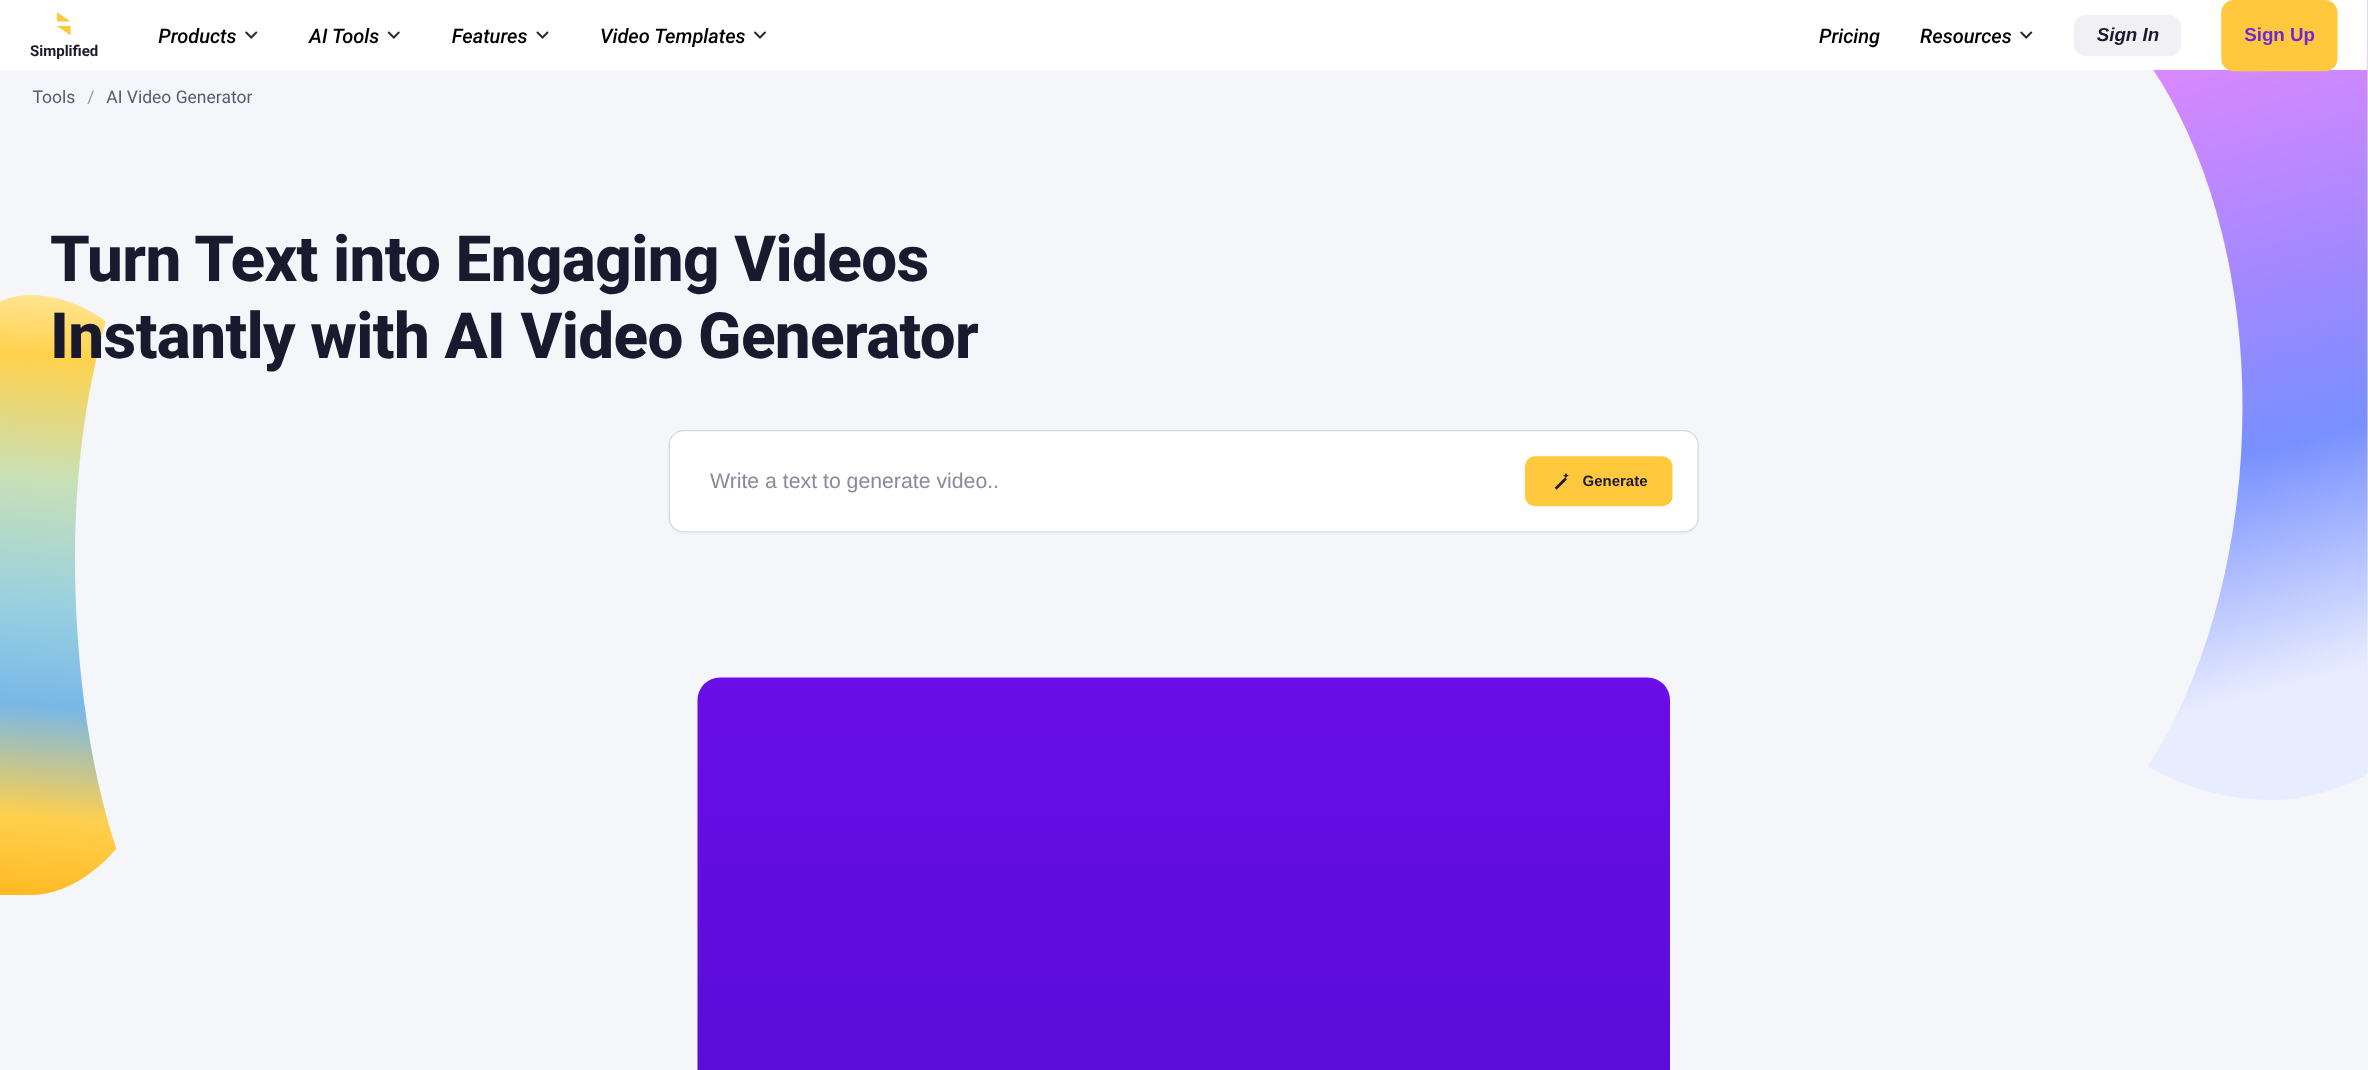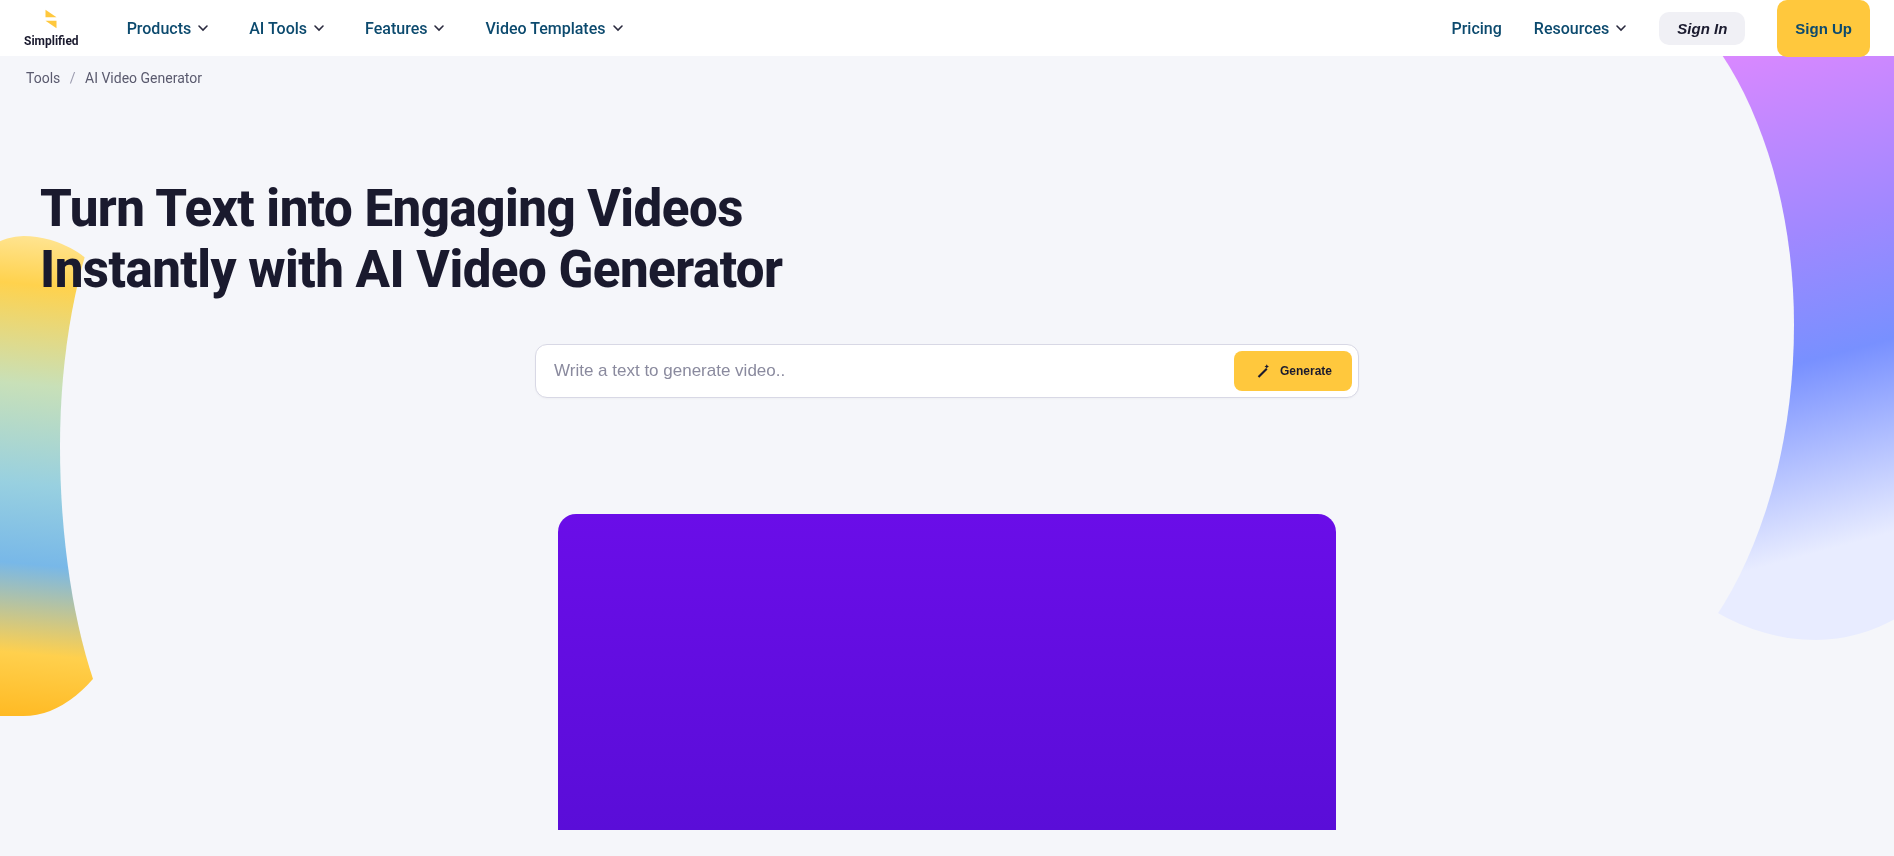--- a/index.html
+++ b/index.html
@@ -38,22 +38,23 @@
   display: flex;
   gap: 40px;
   margin-left: 48px;
 }
 .nav-item {
   display: flex;
   align-items: center;
   gap: 6px;
   font-size: 16px;
   font-weight: 500;
-  color: #0c4a6e;
-  cursor: pointer;
+  color: #000000;
+  cursor: pointer;
+  font-style: italic;
 }
 .chevron {
   width: 12px;
   height: 12px;
   display: inline-flex;
 }
 .header-right {
   margin-left: auto;
   display: flex;
   align-items: center;
@@ -70,21 +71,21 @@
   cursor: pointer;
   font-style: italic;
 }
 .btn-signup {
   background: #ffc83d;
   border: none;
   padding: 20px 18px;
   border-radius: 10px;
   font-size: 15px;
   font-weight: 600;
-  color: #0c4a6e;
+  color: #6d28d9;
   cursor: pointer;
 }
 .breadcrumb {
   position: relative;
   z-index: 5;
   padding: 14px 26px;
   font-size: 14px;
   color: #5a5a6e;
 }
 .breadcrumb a { color: #5a5a6e; text-decoration: none; }
@@ -112,21 +113,21 @@
 .prompt-box {
   position: relative;
   z-index: 5;
   margin: 44px auto 14px;
   width: 824px;
   border: 1px solid #d8d8e5;
   border-radius: 12px;
   background: #fff;
   display: flex;
   align-items: center;
-  padding: 6px;
+  padding: 20px;
   box-shadow: 0 1px 2px rgba(0,0,0,0.03);
 }
 .prompt-input {
   flex: 1;
   border: none;
   outline: none;
   font-size: 17px;
   padding: 10px 12px;
   color: #1a1a2e;
 }

